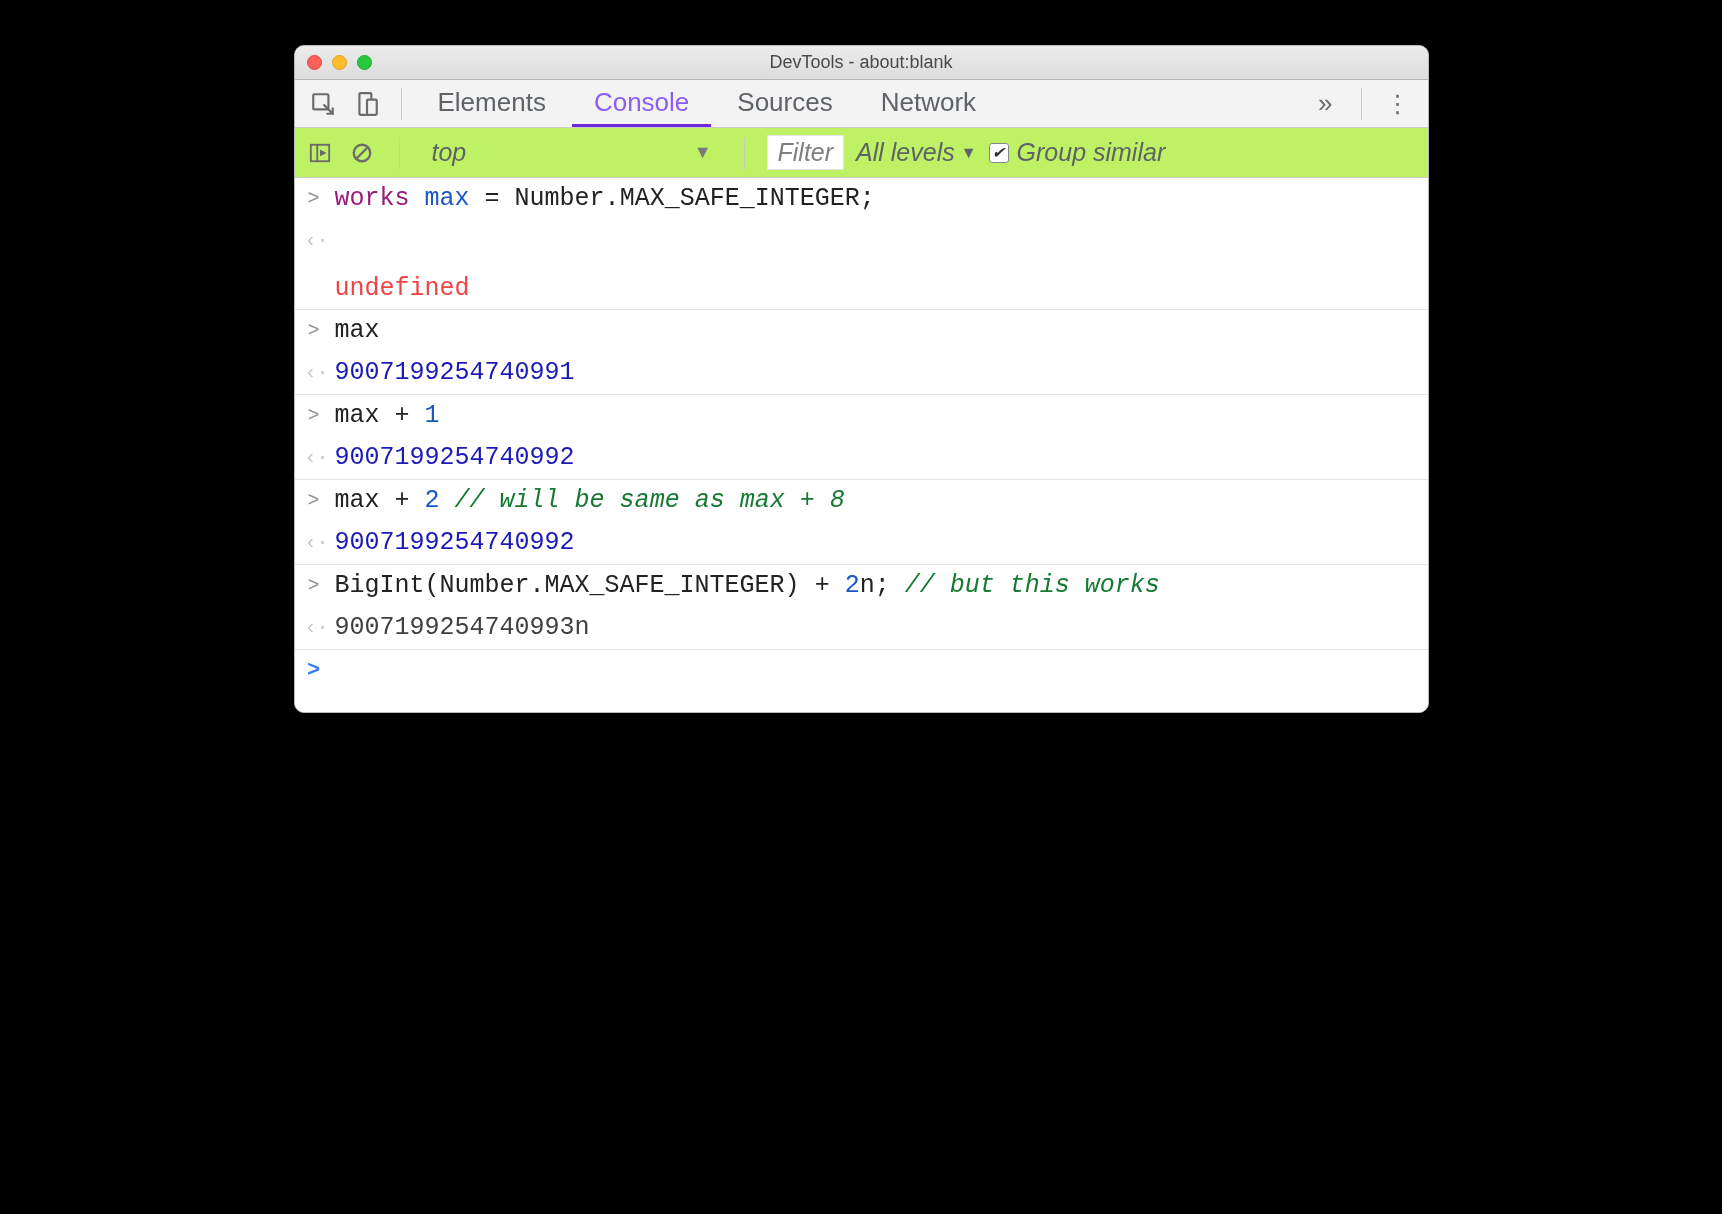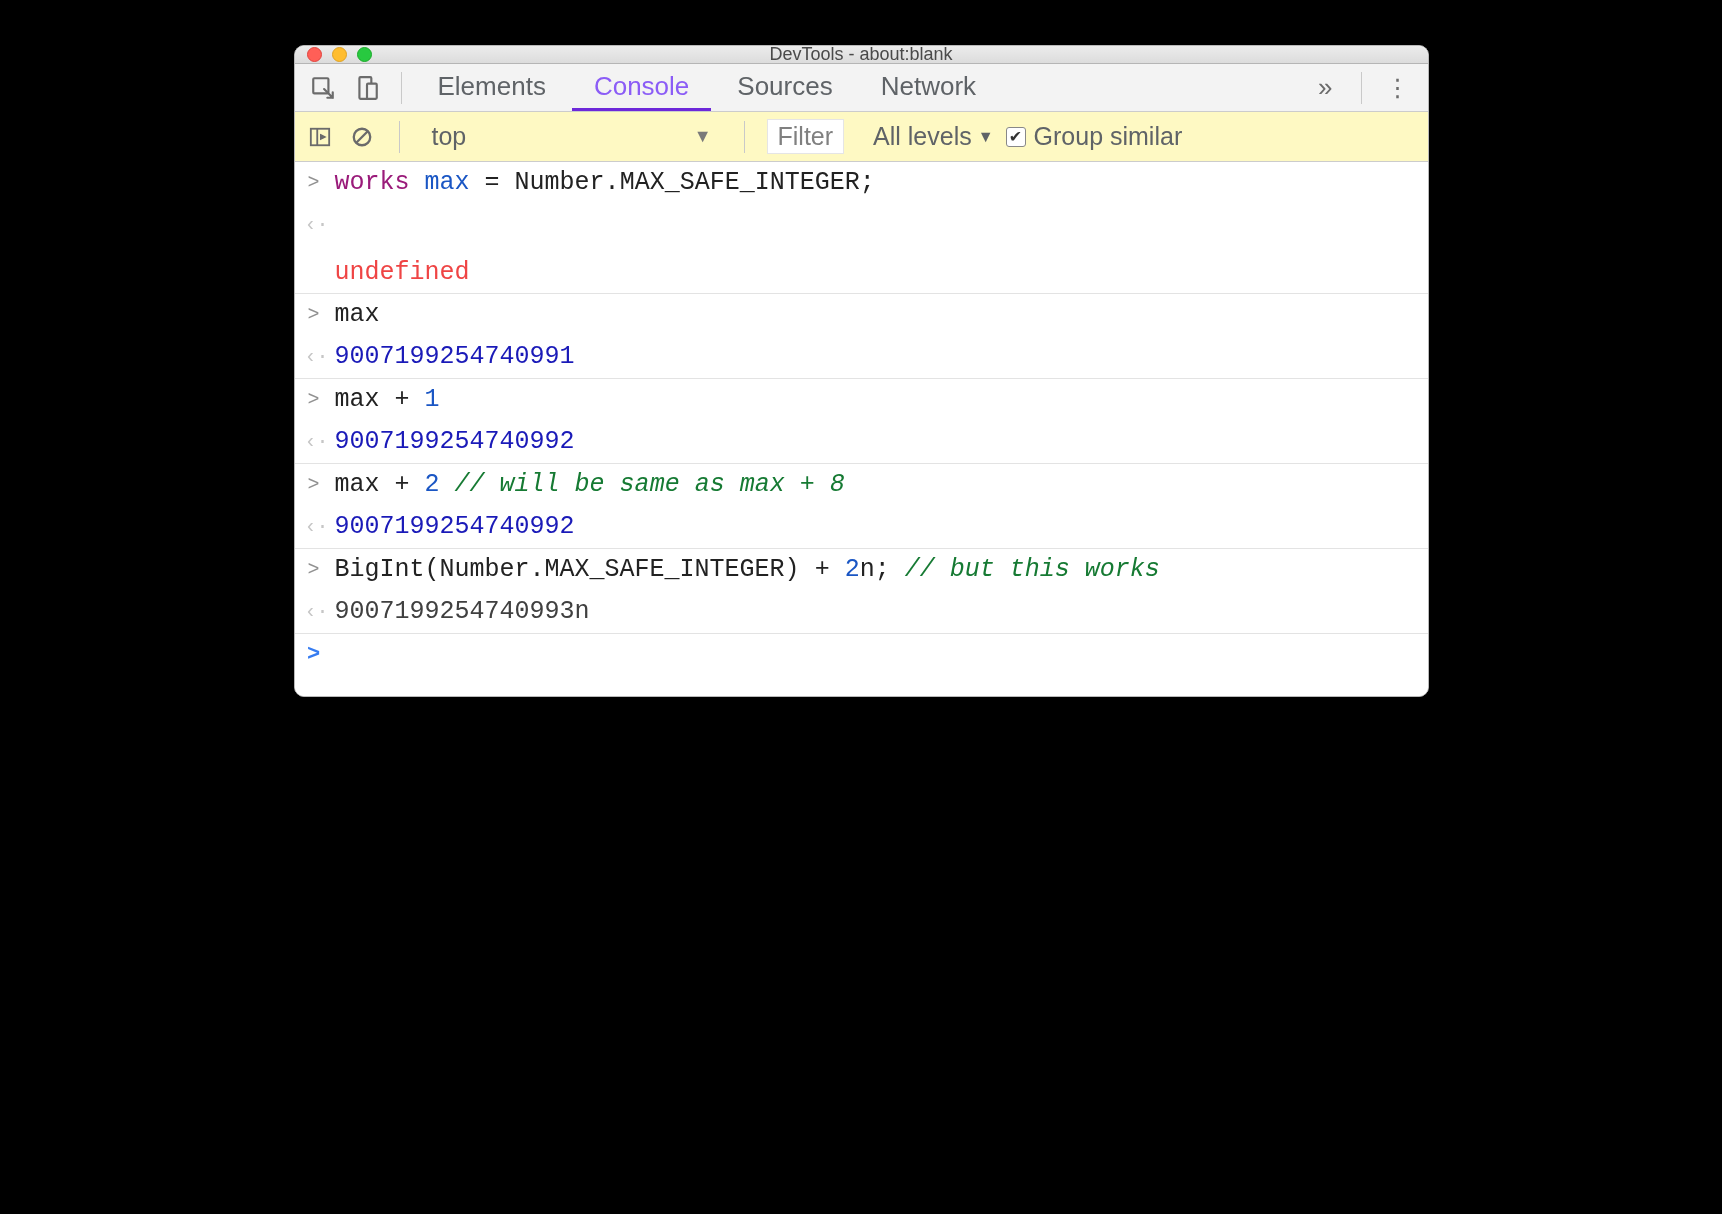--- a/index.html
+++ b/index.html
@@ -15,21 +15,21 @@
   .window {
     width: 1135px;
     margin-top: 45px;
     background: #fff;
     border-radius: 10px;
     box-shadow: 0 25px 60px rgba(0,0,0,.5);
     overflow: hidden;
     border: 1px solid #b9b9b9;
   }
   .titlebar {
-    height: 18px;
+    height: 34px;
     background: linear-gradient(#ececec, #dcdcdc);
     border-bottom: 1px solid #b5b5b5;
     display: flex;
     align-items: center;
     position: relative;
   }
   .traffic {
     display: flex;
     gap: 10px;
     margin-left: 12px;
@@ -75,47 +75,48 @@
     border-bottom: 3px solid #6d28d9;
   }
   .tabbar .spacer { flex:1; }
   .tabbar .more { color:#6b6b6b; font-size:26px; padding: 0 14px; }
   .kebab { color:#6b6b6b; padding:0 10px; font-size:24px; letter-spacing:0; line-height:1;}
 
   .filterbar {
     display:flex;
     align-items:center;
     height: 50px;
-    background:#fef9c3;
+    background:#bef264;
     border-bottom: 1px solid #ccc;
     padding: 0 10px;
     gap: 12px;
     color:#5f6367;
     font-size: 25px;
+    font-style: italic;
   }
   .filterbar .iconsq {
     width: 30px; height:30px; display:flex; align-items:center; justify-content:center;
     color:#6b6b6b;
   }
   .ctx {
     display:flex; align-items:center;
     gap: 8px;
     padding: 0 10px;
     flex: 0 0 300px;
     justify-content: space-between;
   }
   .ctx .tri { font-size:18px; color:#7a7a7a;}
   .filterbox {
     background:#fff;
     border:1px solid #e5e5e5;
     color:#808080;
     padding: 2px 10px;
     font-size:25px;
   }
-  .levels { display:flex; align-items:center; gap:6px;margin-left:17px;}
+  .levels { display:flex; align-items:center; gap:6px;}
   .chk {
     width:20px;height:20px;border:1px solid #888;background:#fff;
     display:inline-flex;align-items:center;justify-content:center;
     font-size:16px;color:#333;border-radius:3px;
   }
 
   .console {
     font-family: Menlo, Consolas, "Courier New", monospace;
     font-size: 25px;
     background:#fff;

